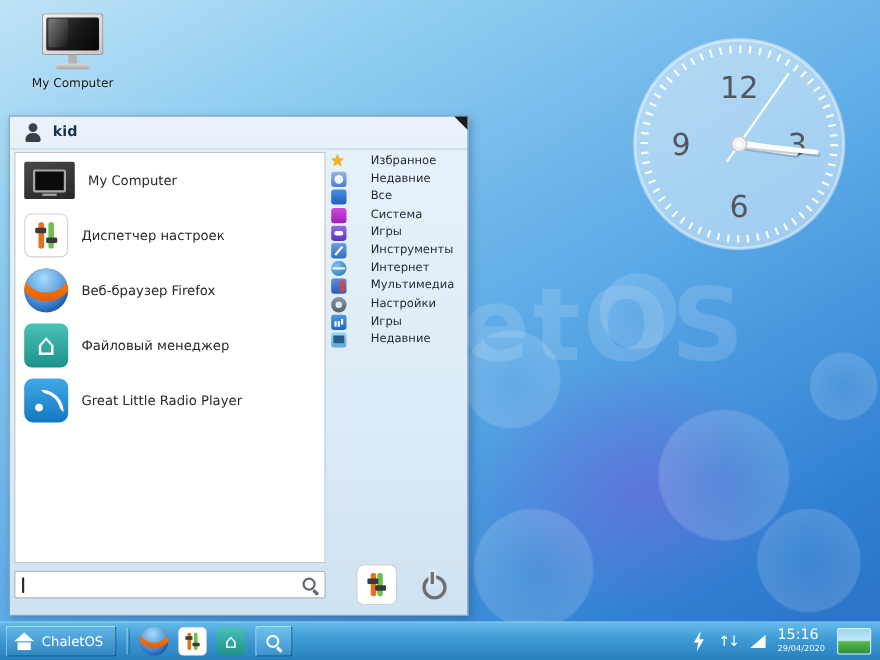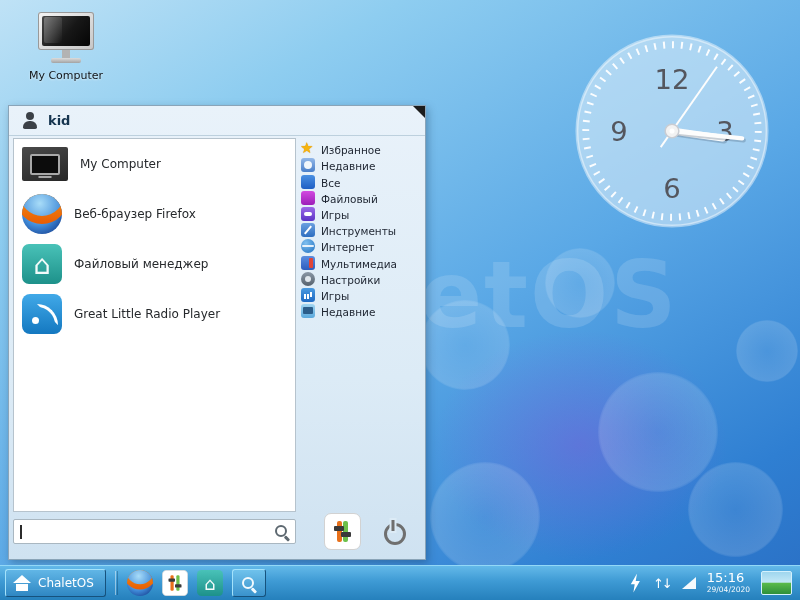--- a/index.html
+++ b/index.html
@@ -51,21 +51,21 @@
   .person::before{content:"";position:absolute;left:5px;top:0;width:8px;height:8px;background:#3b4047;border-radius:50%}
   .person::after{content:"";position:absolute;left:2px;top:9px;width:14px;height:8px;background:#3b4047;border-radius:7px 7px 2px 2px}
   .username{font-size:13px;font-weight:bold;color:#15344f}
 
   .app-list{position:absolute;left:4px;top:32px;width:283px;height:374px;background:#fff;
             border:1px solid #b6c3cd;overflow:hidden}
   .app-item{height:50px;display:flex;align-items:center;gap:12px;padding-left:8px;cursor:default}
   .app-label{font-size:12px;color:#26292c}
 
   .cat-list{position:absolute;left:292px;top:34px;right:4px}
-  .cat-item{height:16.2px;display:flex;align-items:flex-end;gap:6px;cursor:default;overflow:hidden;white-space:nowrap}
+  .cat-item{height:16.2px;display:flex;align-items:flex-start;gap:22px;cursor:default;overflow:hidden;white-space:nowrap}
   .cat-label{font-size:10.5px;color:#1d2430}
 
   .menu-footer{position:absolute;left:4px;right:4px;bottom:6px;height:44px;display:flex;align-items:center}
   .search-box{position:relative;width:283px;height:25px;background:#fff;border:1px solid #a9b7c1;border-radius:2px;flex:none}
   .caret{position:absolute;left:6px;top:5px;width:2px;height:14px;background:#2b2b2b}
   .mag{width:15px;height:15px;position:relative;display:inline-block}
   .mag::before{content:"";position:absolute;left:1px;top:1px;width:8px;height:8px;border:2px solid currentColor;border-radius:50%}
   .mag::after{content:"";position:absolute;left:11px;top:11px;width:6px;height:2.5px;background:currentColor;
               transform:rotate(45deg);transform-origin:0 50%;border-radius:1px}
   .search-mag{position:absolute;right:6px;top:4px;color:#5d6870}
@@ -206,20 +206,29 @@
     <span class="person"></span>
     <span class="username">kid</span>
   </div>
 
   <div class="app-list">
     <div class="app-item">
       <span class="ai ai-computer"></span>
       <span class="app-label">My Computer</span>
     </div>
     <div class="app-item">
+      <span class="ai ai-sliders">
+        <i class="sl sl-o"></i>
+          <i class="sl sl-g"></i>
+          <i class="kn kn-o"></i>
+          <i class="kn kn-g"></i>
+      </span>
+      <span class="app-label">Диспетчер настроек</span>
+    </div>
+    <div class="app-item">
       <span class="ai ai-firefox"></span>
       <span class="app-label">Веб-браузер Firefox</span>
     </div>
     <div class="app-item">
       <span class="ai ai-home"></span>
       <span class="app-label">Файловый менеджер</span>
     </div>
     <div class="app-item">
       <span class="ai ai-radio"></span>
       <span class="app-label">Great Little Radio Player</span>
@@ -234,21 +243,21 @@
     <div class="cat-item">
       <span class="ci ci-recent"></span>
       <span class="cat-label">Недавние</span>
     </div>
     <div class="cat-item">
       <span class="ci ci-all"></span>
       <span class="cat-label">Все</span>
     </div>
     <div class="cat-item">
       <span class="ci ci-graphics"></span>
-      <span class="cat-label">Файловый</span>
+      <span class="cat-label">Система</span>
     </div>
     <div class="cat-item">
       <span class="ci ci-games"></span>
       <span class="cat-label">Игры</span>
     </div>
     <div class="cat-item">
       <span class="ci ci-tools"></span>
       <span class="cat-label">Инструменты</span>
     </div>
     <div class="cat-item">

